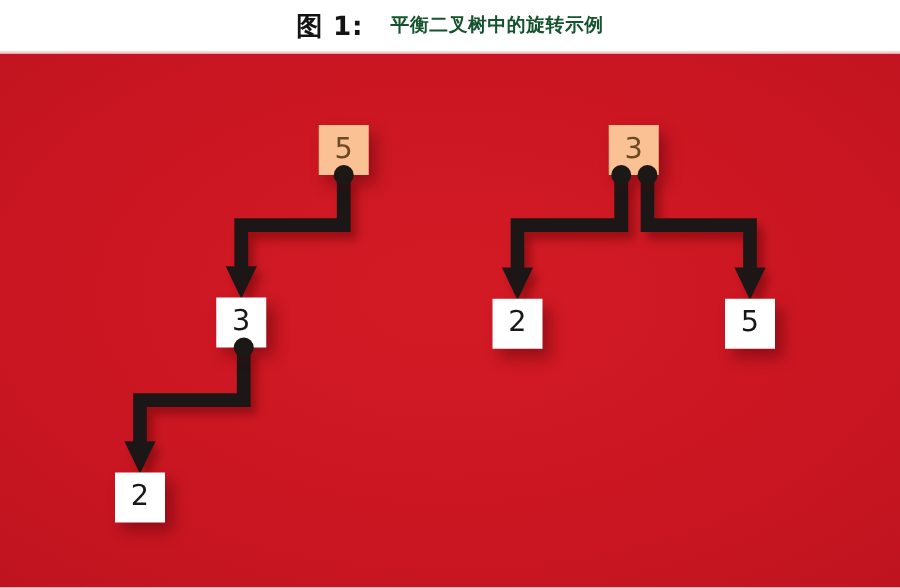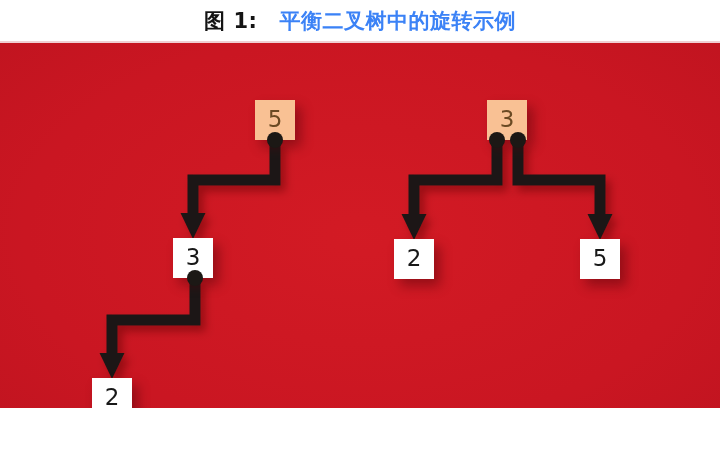--- a/index.html
+++ b/index.html
@@ -7,21 +7,21 @@
     margin: 0;
     padding: 0;
     background: #ffffff;
   }
   body {
     font-family: "Liberation Sans", "DejaVu Sans", sans-serif;
   }
   .figure-root {
     position: relative;
     width: 720px;
-    height: 408px;
+    height: 470px;
     overflow: hidden;
     background: #ffffff;
   }
 
   
   .caption-bar {
     position: absolute;
     left: 0;
     top: 0;
     width: 720px;
@@ -37,23 +37,23 @@
     font-weight: 700;
     color: #141414;
     letter-spacing: 0.5px;
     font-family: "DejaVu Sans", "Liberation Sans", sans-serif;
   }
   .caption-gap {
     display: inline-block;
     width: 22px;
   }
   .caption-title {
-    font-size: 21px;
+    font-size: 15px;
     font-weight: 700;
-    color: #3b82f6;
+    color: #14532d;
     letter-spacing: 0.5px;
     font-family: "DejaVu Sans", "Liberation Sans", sans-serif;
   }
   .caption-rule {
     position: absolute;
     left: 0;
     top: 41px;
     width: 720px;
     height: 2px;
     background: #f0cfd2;

